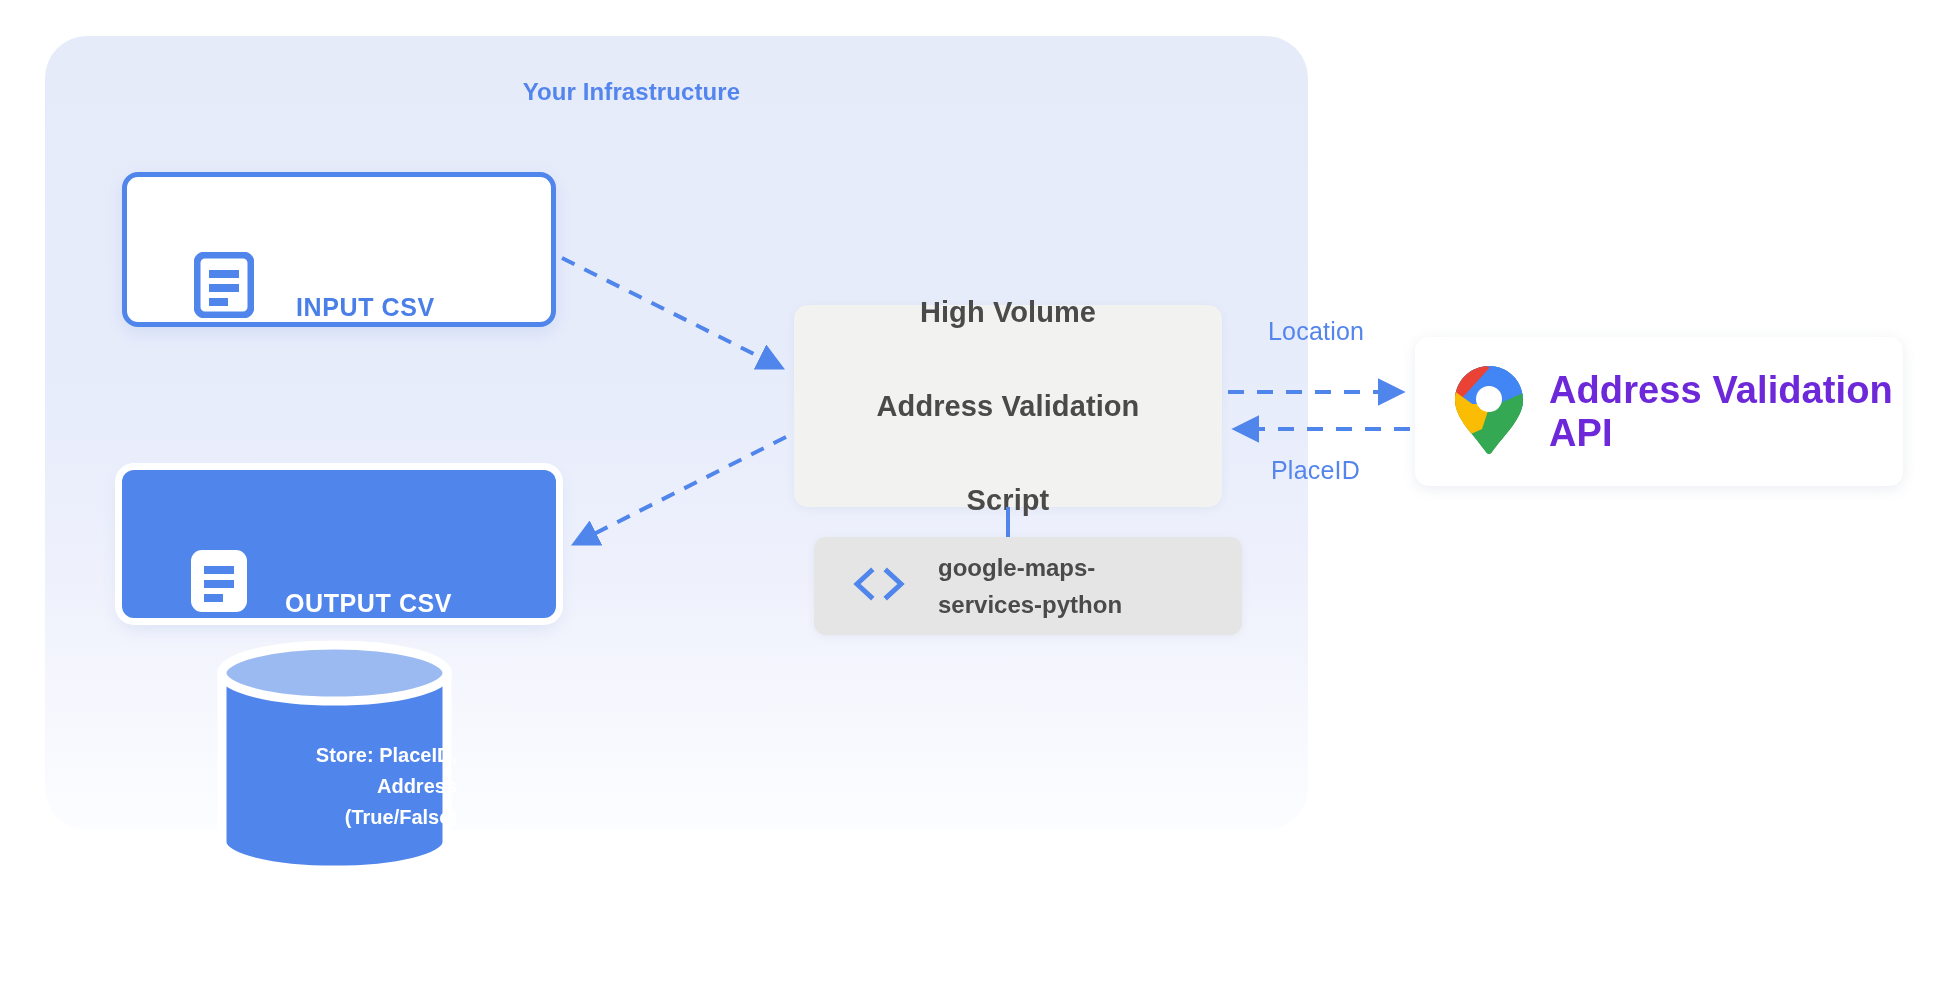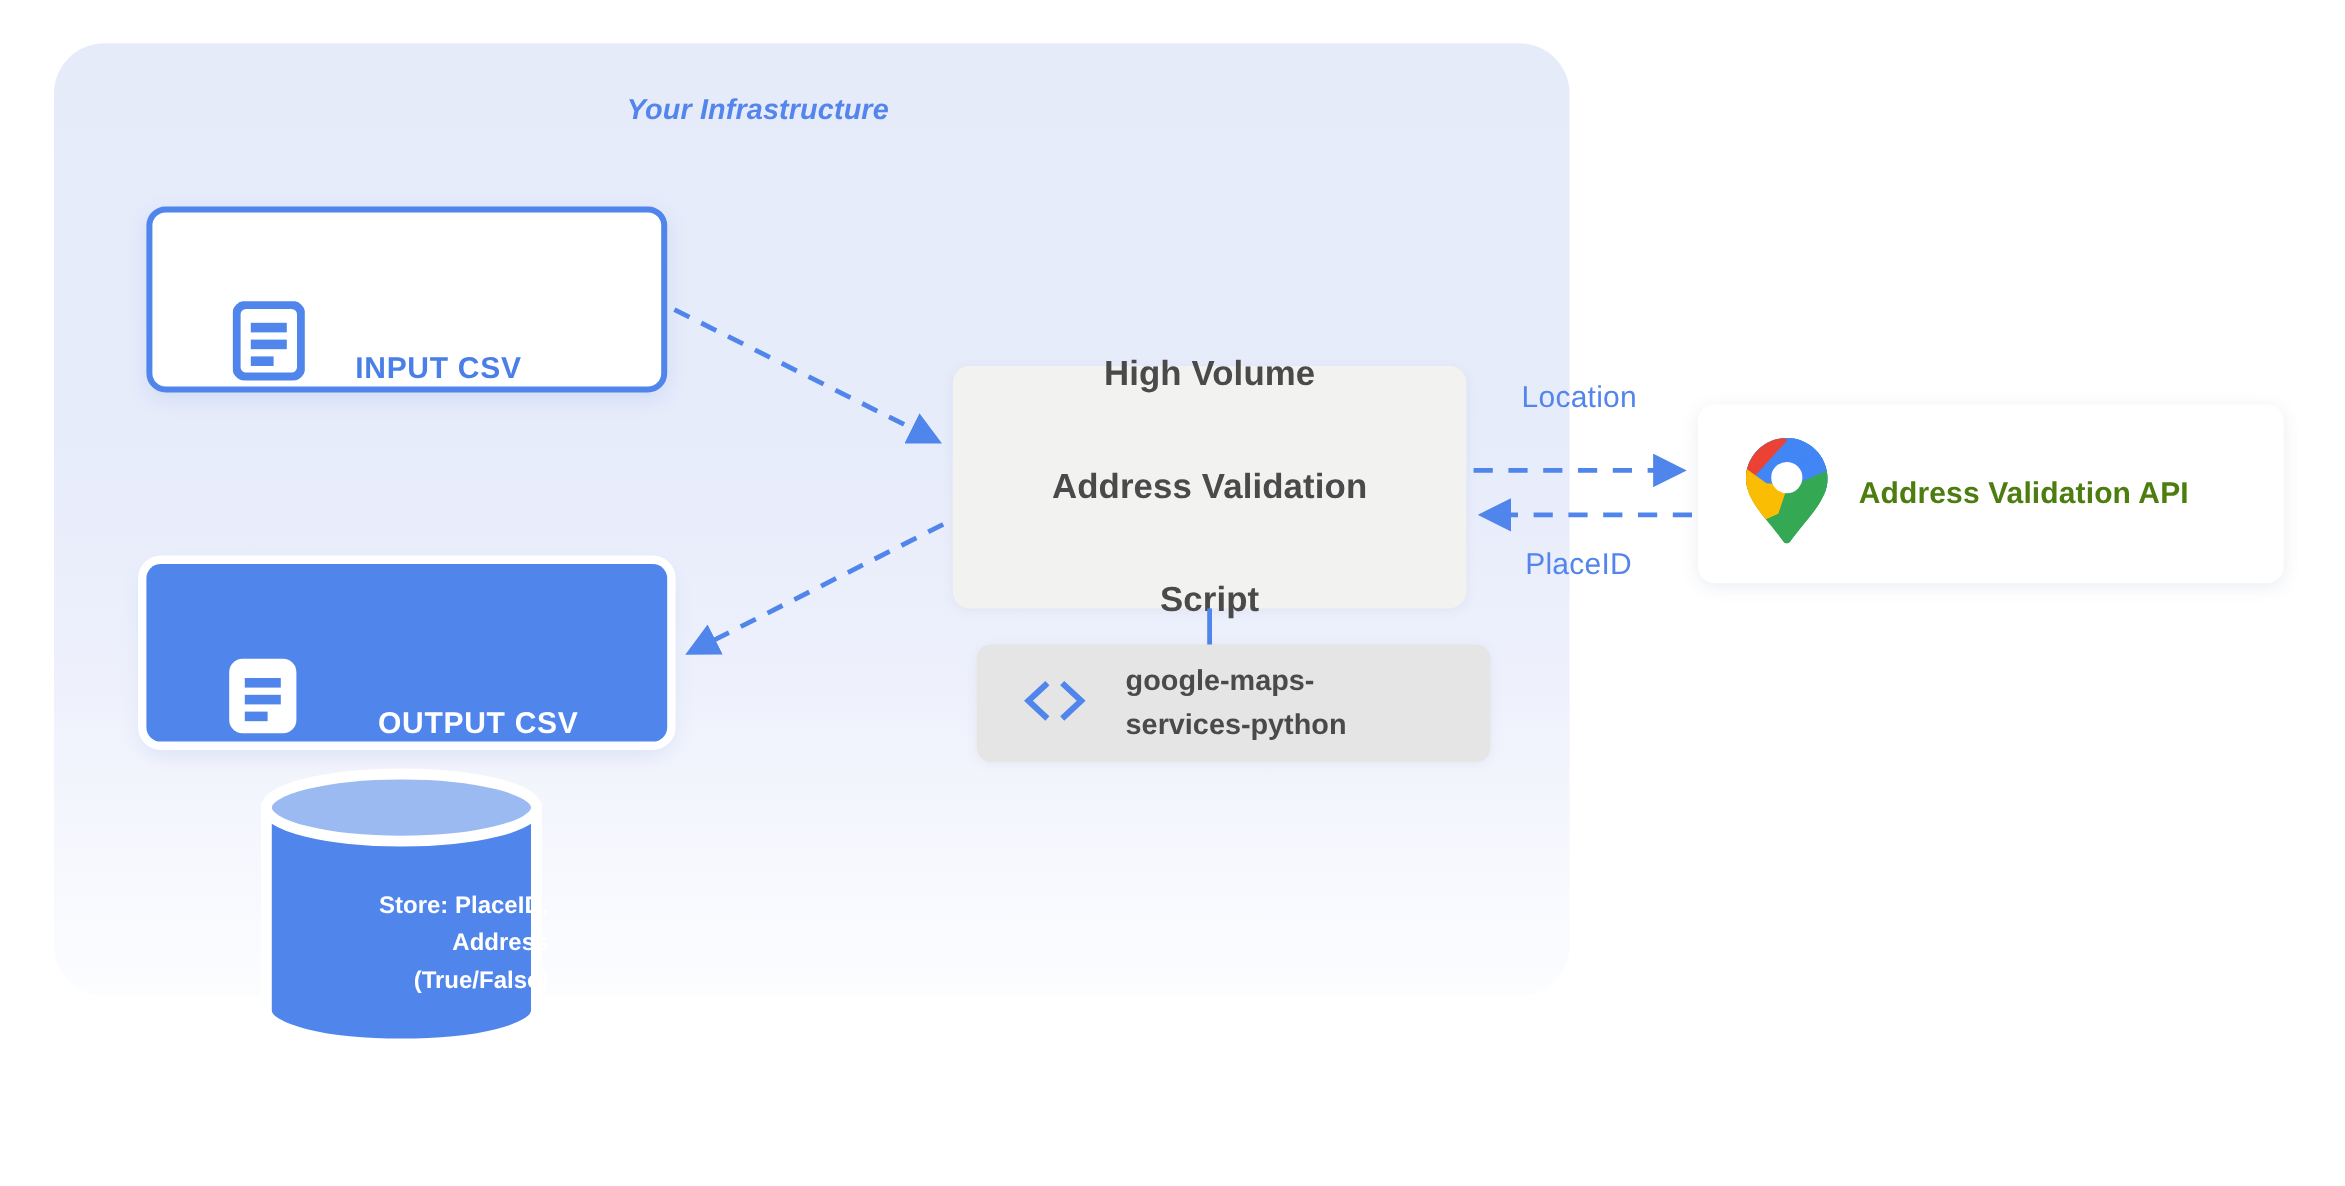--- a/index.html
+++ b/index.html
@@ -41,21 +41,20 @@
   .infra-title {
     position: absolute;
     left: 0;
     top: 78px;
     width: 1263px;
     text-align: center;
     color: #5385ec;
     font-size: 24px;
     font-weight: 700;
     letter-spacing: 0.1px;
-    font-style: italic;
   }
 
   
   .card {
     position: absolute;
     box-sizing: border-box;
     display: flex;
     align-items: flex-end;
   }
 
@@ -80,21 +79,20 @@
 
   
   .output-csv {
     left: 122px;
     top: 470px;
     width: 434px;
     height: 148px;
     background: #5085ec;
     border-radius: 12px;
     box-shadow: 0 0 0 7px #ffffff, 0 8px 20px rgba(80,120,200,0.18);
-    gap: 30px;
   }
   .output-csv .label {
     color: #ffffff;
     font-size: 25px;
     font-weight: 700;
     letter-spacing: 0.6px;
     margin-left: 36px;
   }
 
   
@@ -169,22 +167,22 @@
     top: 337px;
     width: 488px;
     height: 149px;
     background: #ffffff;
     border-radius: 14px;
     display: flex;
     align-items: center;
     box-shadow: 0 3px 14px rgba(90,110,150,0.12);
   }
   .api-card .api-label {
-    color: #4d7c0f;
-    font-size: 25px;
+    color: #6d28d9;
+    font-size: 38px;
     font-weight: 700;
     margin-left: 24px;
     letter-spacing: 0.1px;
   }
   .maps-pin {
     margin-left: 38px;
     flex: 0 0 auto;
   }
 
   

